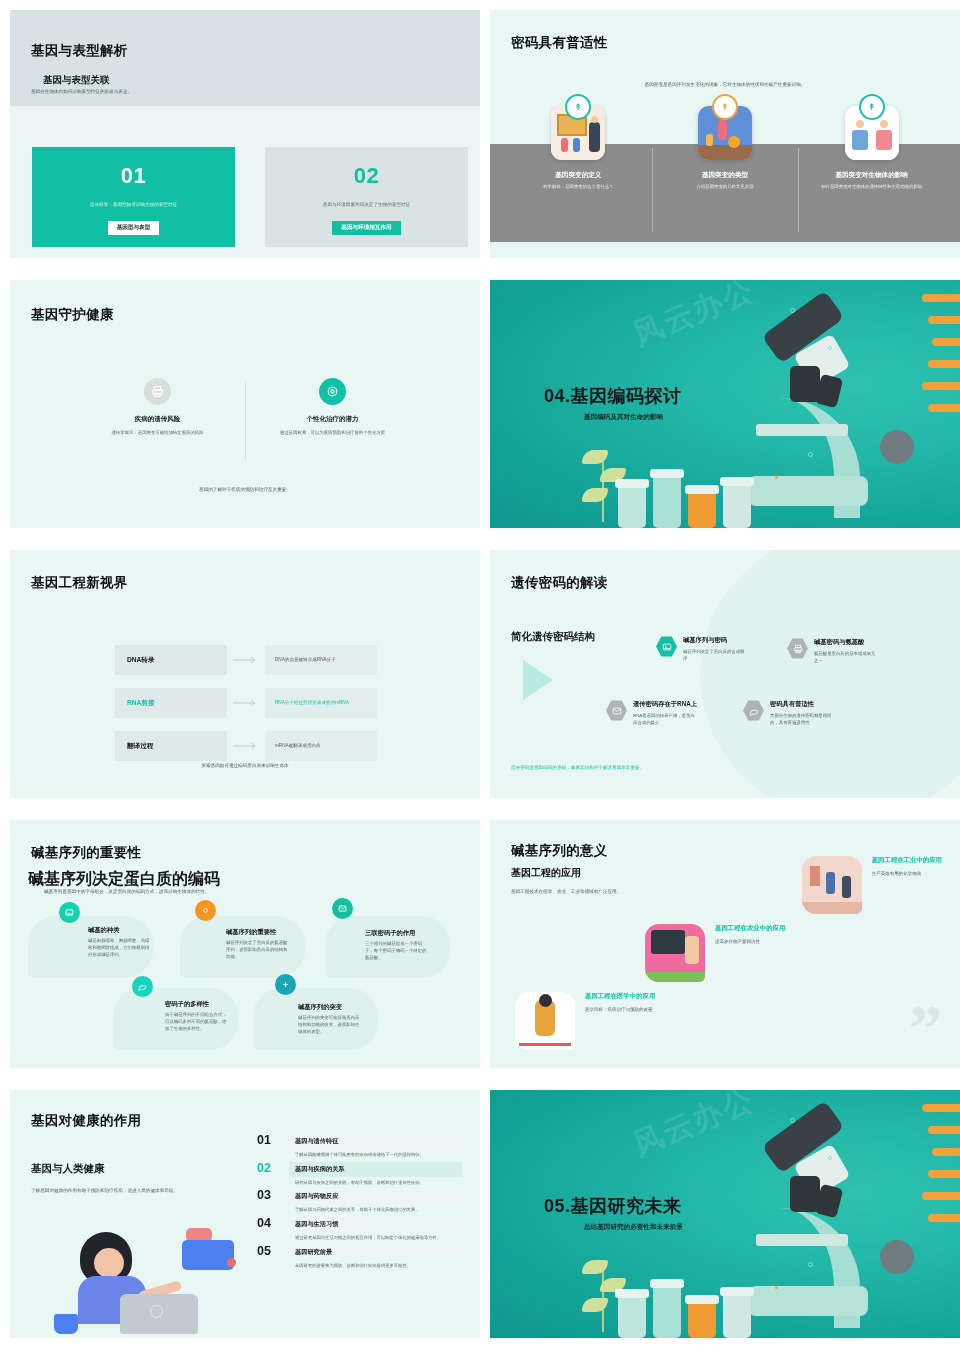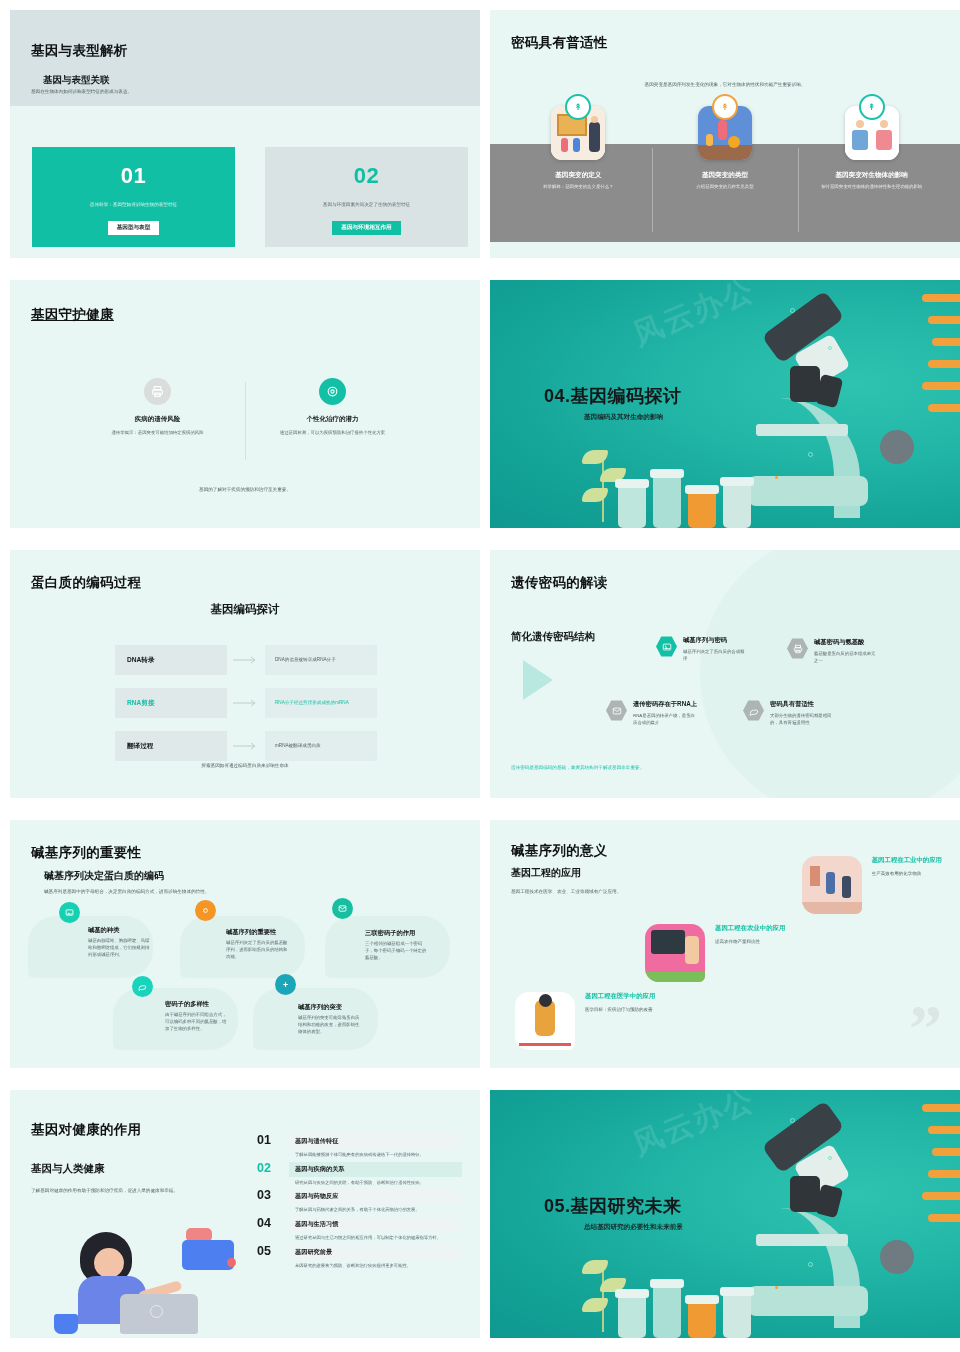--- a/index.html
+++ b/index.html
@@ -97,21 +97,21 @@
   .ill-b .p1 { position:absolute; left:20px; top:14px; width:9px; height:20px; background:#ef6d7a; border-radius:4px;}
   .ill-b .p2 { position:absolute; left:8px; top:28px; width:7px; height:12px; background:#f7b94d; border-radius:3px;}
   .ill-b .ball { position:absolute; left:30px; top:30px; width:12px; height:12px; border-radius:50%; background:#f5a623;}
   .ill-c { position:absolute; inset:0; background:#ffffff; }
   .ill-c .ch1 { position:absolute; left:7px; top:24px; width:16px; height:20px; background:#6fa7d8; border-radius:3px;}
   .ill-c .ch2 { position:absolute; right:7px; top:24px; width:16px; height:20px; background:#ef8a92; border-radius:3px;}
   .ill-c .h1 { position:absolute; left:11px; top:14px; width:8px; height:8px; border-radius:50%; background:#f2c9a0;}
   .ill-c .h2 { position:absolute; right:11px; top:14px; width:8px; height:8px; border-radius:50%; background:#f2c9a0;}
 
   
-  .s3 .t1 { position:absolute; left:21px; top:26px;text-decoration:underline; }
+  .s3 .t1 { position:absolute; left:21px; top:26px; }
   .s3 .t2 { position:absolute; left:0; top:52px; width:470px; text-align:center; padding-right:70px; }
   .s3 .cols { position:absolute; left:60px; top:98px; width:350px; display:flex; }
   .s3 .col { flex:1; display:flex; flex-direction:column; align-items:center; position:relative;}
   .s3 .col + .col::before { content:""; position:absolute; left:0; top:4px; width:1px; height:78px; background:#cfe3e0;}
   .s3 .ic { width:27px; height:27px; border-radius:50%; display:flex; align-items:center; justify-content:center; }
   .s3 .col.g .ic { background:#d9dedd; }
   .s3 .col.t .ic { background:#13c0a6; }
   .s3 .ct { margin-top:10px; font-size:6.5px; font-weight:700; color:#16191b; }
   .s3 .cb { margin-top:5px; font-size:4.4px; color:#566466; text-align:center; width:128px; line-height:1.6;}
   .s3 .foot { position:absolute; left:0; bottom:36px; width:470px; text-align:center; font-size:4.6px; color:#4d5b5d;}
@@ -183,21 +183,21 @@
   .s6 .it { font-size:6.3px; font-weight:700; color:#16191b; }
   .s6 .ib { margin-top:3px; font-size:4.4px; color:#566466; line-height:1.6; width:62px;}
   .s6 .i1 { left:166px; top:86px; }
   .s6 .i2 { left:297px; top:88px; }
   .s6 .i3 { left:116px; top:150px; }
   .s6 .i4 { left:253px; top:150px; }
   .s6 .foot { position:absolute; left:21px; bottom:28px; font-size:4.6px; color:#13c0a6;}
 
   
   .s7 .t1 { position:absolute; left:21px; top:24px; }
-  .s7 .t2 { position:absolute; left:34px; top:49px; font-size:10px; font-weight:700; color:#15181a;}
+  .s7 .t2 { position:absolute; left:18px; top:49px; font-size:16px; font-weight:700; color:#15181a;}
   .s7 .t3 { position:absolute; left:34px; top:68px; width:210px; }
   .s7 .pods { position:absolute; left:0; top:86px; width:470px; height:160px;}
   .s7 .pod { position:absolute; width:125px; height:62px; background:#dcefe9; border-radius:28px 28px 28px 6px; opacity:.75;}
   .s7 .pt { position:absolute; font-size:6.3px; font-weight:700; color:#16191b;}
   .s7 .pb { position:absolute; font-size:4.4px; color:#56646e; line-height:1.62; width:62px;}
   .s7 .bub {
     position:absolute; width:21px; height:21px; border-radius:50%;
     display:flex; align-items:center; justify-content:center; color:#fff;
   }
 
@@ -224,21 +224,21 @@
   .gi.agr { background:#f06ba0; }
   .gi.agr .bd { position:absolute; left:6px; top:6px; width:34px; height:24px; background:#2e3a42; border-radius:3px;}
   .gi.agr .pr { position:absolute; right:6px; top:12px; width:14px; height:28px; background:#f2c9a0; border-radius:4px;}
   .gi.agr .fl { position:absolute; left:0; bottom:0; width:100%; height:10px; background:#7bbf5a;}
   .gi.med { background:#ffffff; }
   .gi.med .pr { position:absolute; left:20px; top:8px; width:20px; height:36px; background:#e8a33d; border-radius:6px;}
   .gi.med .hd { position:absolute; left:24px; top:2px; width:13px; height:13px; background:#2e3238; border-radius:50%;}
   .gi.med .bar { position:absolute; left:4px; bottom:4px; width:52px; height:3px; background:#e05b5b;}
 
   
-  .s9 .t1 { position:absolute; left:21px; top:22px;margin-top:9px; }
+  .s9 .t1 { position:absolute; left:21px; top:22px; }
   .s9 .t2 { position:absolute; left:21px; top:72px; font-size:10.5px; font-weight:700; color:#15181a;}
   .s9 .t3 { position:absolute; left:21px; top:97px; width:215px; }
   .s9 .list { position:absolute; left:247px; top:44px; width:205px; }
   .s9 .li { display:flex; align-items:flex-start; margin-bottom:3px; }
   .s9 .lnum { width:32px; flex:none; font-size:12.5px; font-weight:800; color:#16191b; line-height:1;}
   .s9 .li.hl .lnum { color:#13c0a6; }
   .s9 .lbody { flex:1; }
   .s9 .lt {
     height:15px; background:#edf4f3; display:flex; align-items:center; padding-left:6px;
     font-size:6.2px; font-weight:700; color:#16191b;
@@ -399,22 +399,21 @@
           <div class="cap"></div>
         </div>
     </div>
     <div class="dot" style="left:300px;top:28px;width:5px;height:5px;border:1.5px solid #7fe4d6;"></div>
     <div class="dot" style="left:338px;top:66px;width:4px;height:4px;border:1.5px solid #7fe4d6;"></div>
     <div class="dot" style="left:318px;top:172px;width:5px;height:5px;border:1.5px solid #7fe4d6;"></div>
     <div class="dot" style="left:285px;top:196px;width:3px;height:3px;background:#f3a33d;"></div>
   </div>
 
   <div class="slide s5">
-    <div class="kicker t1">蛋白质的编码过程</div>
-    <div class="h2 t2">基因编码探讨</div>
+    <div class="kicker t1">基因工程新视界</div>
     <div class="rows">
       <div class="row">
         <div class="left">DNA转录</div>
         <div class="arrow">
             <svg width="26" height="8" viewBox="0 0 26 8">
               <path d="M0 4h22M18 1l4 3-4 3" stroke="#8b9a9a" fill="none" stroke-width="1"></path>
             </svg>
           </div>
         <div class="right">DNA的信息被转录成RNA分子</div>
       </div>

